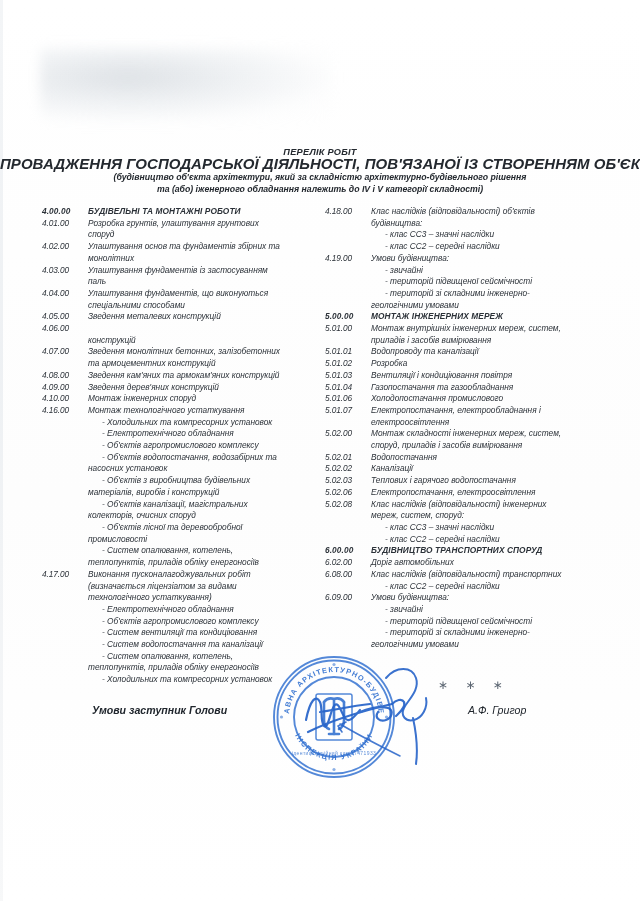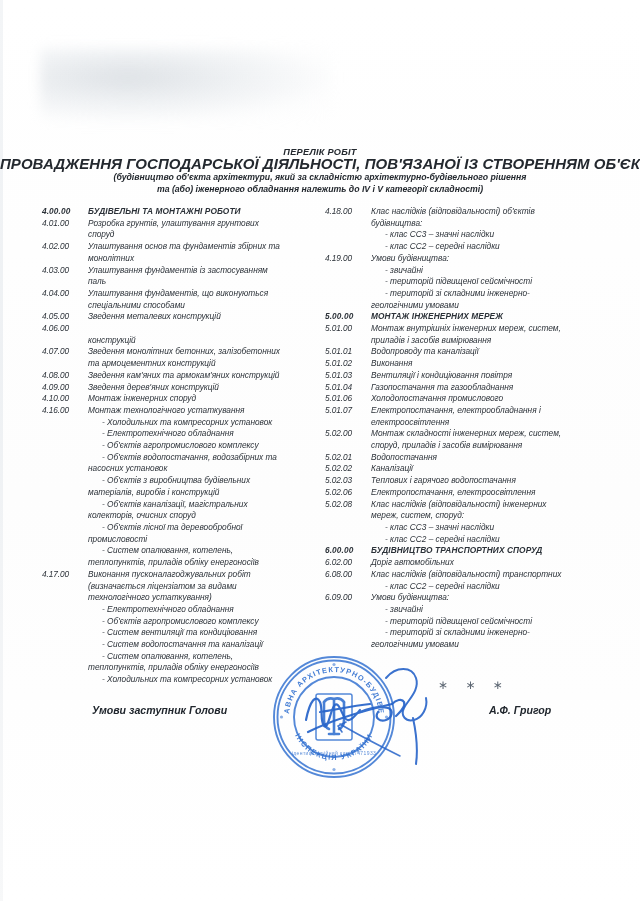--- a/index.html
+++ b/index.html
@@ -81,22 +81,22 @@
   
   .sig-row{
     position:absolute;left:0;right:0;top:704px;height:18px;
   }
   .sig-left{
     position:absolute;left:92px;top:0;
     font-style:italic;font-weight:bold;font-size:10.6px;
     color:#20262d;white-space:nowrap;
   }
   .sig-right{
-    position:absolute;left:489px;top:0;
-    font-style:italic;font-weight:bold;font-size:10.6px;
+    position:absolute;left:468px;top:0;
+    font-style:italic;font-weight:normal;font-size:10.6px;
     color:#20262d;white-space:nowrap;
   }
 
   
   .stamp{
     position:absolute;left:271px;top:654px;width:126px;height:126px;
     pointer-events:none;
   }
   .signature-ink{
     position:absolute;left:300px;top:660px;width:150px;height:120px;
@@ -225,21 +225,21 @@
           <span class="code">5.01.00</span>
           <span class="txt">Монтаж внутрішніх інженерних мереж, систем,</span>
         </div>
         <div class="cont">приладів і засобів вимірювання</div>
         <div class="row">
           <span class="code">5.01.01</span>
           <span class="txt">Водопроводу та каналізації</span>
         </div>
         <div class="row">
           <span class="code">5.01.02</span>
-          <span class="txt">Виконання</span>
+          <span class="txt">Розробка</span>
         </div>
         <div class="row">
           <span class="code">5.01.03</span>
           <span class="txt">Вентиляції і кондиціювання повітря</span>
         </div>
         <div class="row">
           <span class="code">5.01.04</span>
           <span class="txt">Газопостачання та газообладнання</span>
         </div>
         <div class="row">

